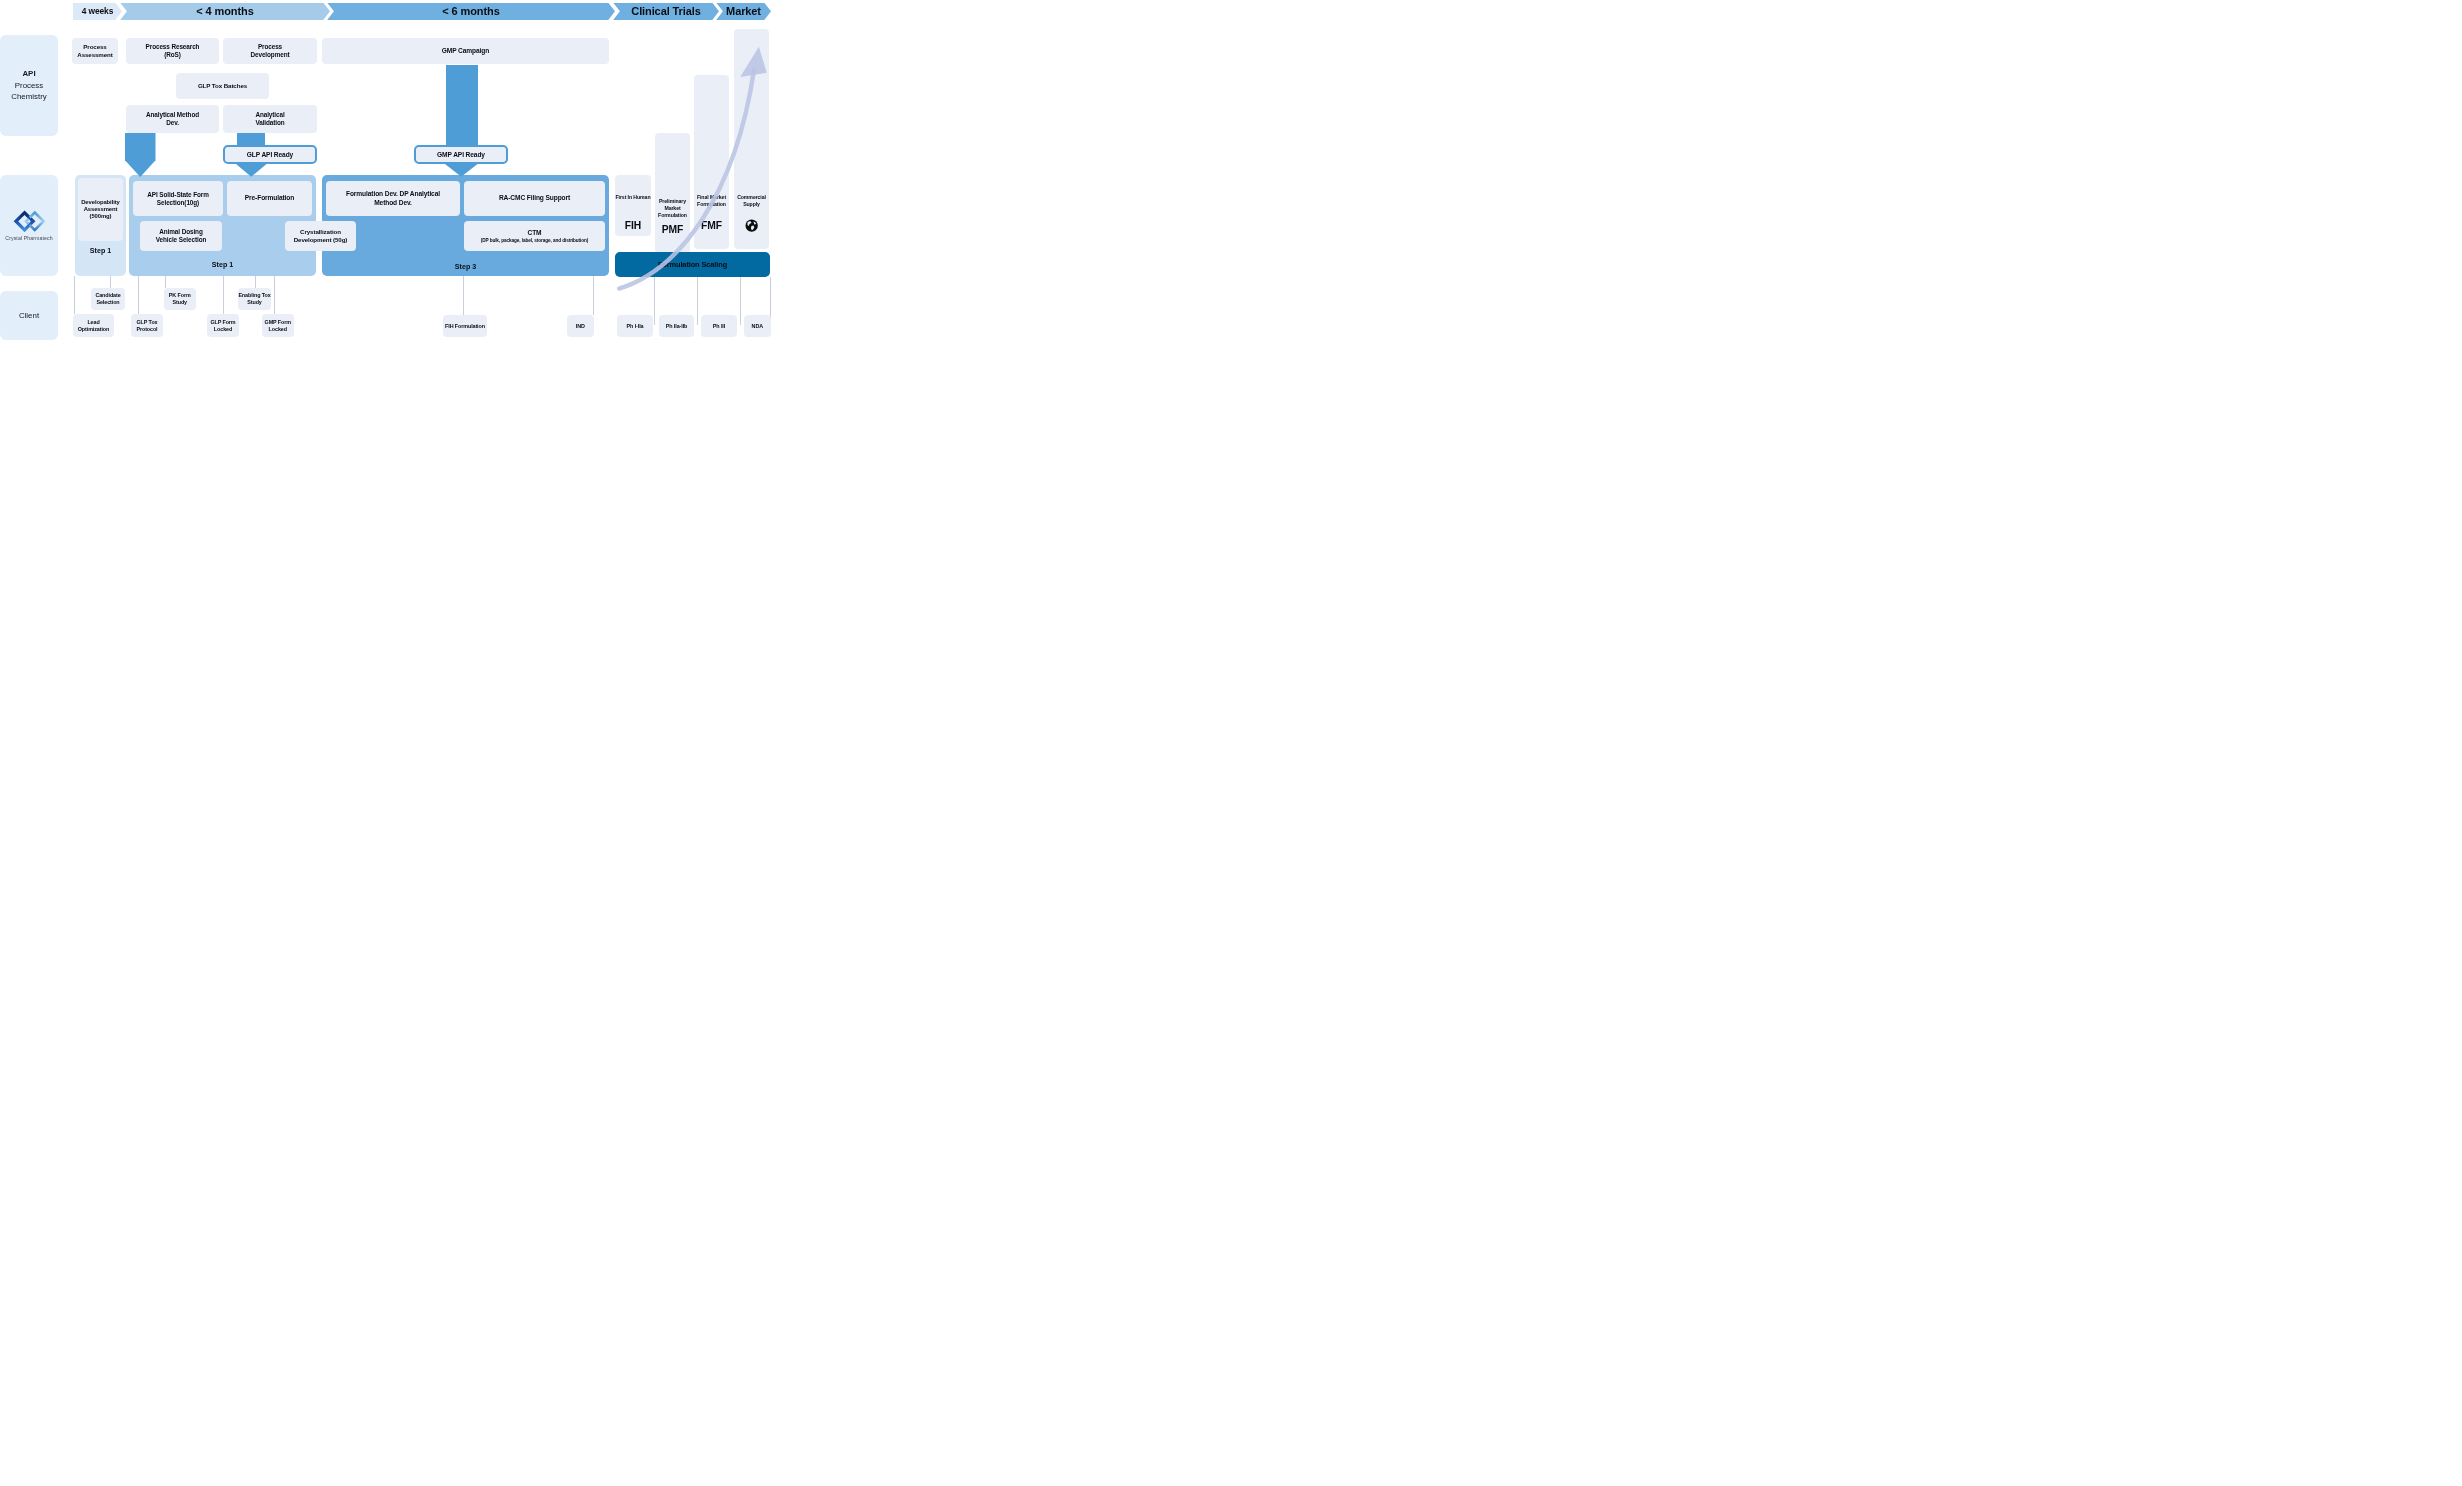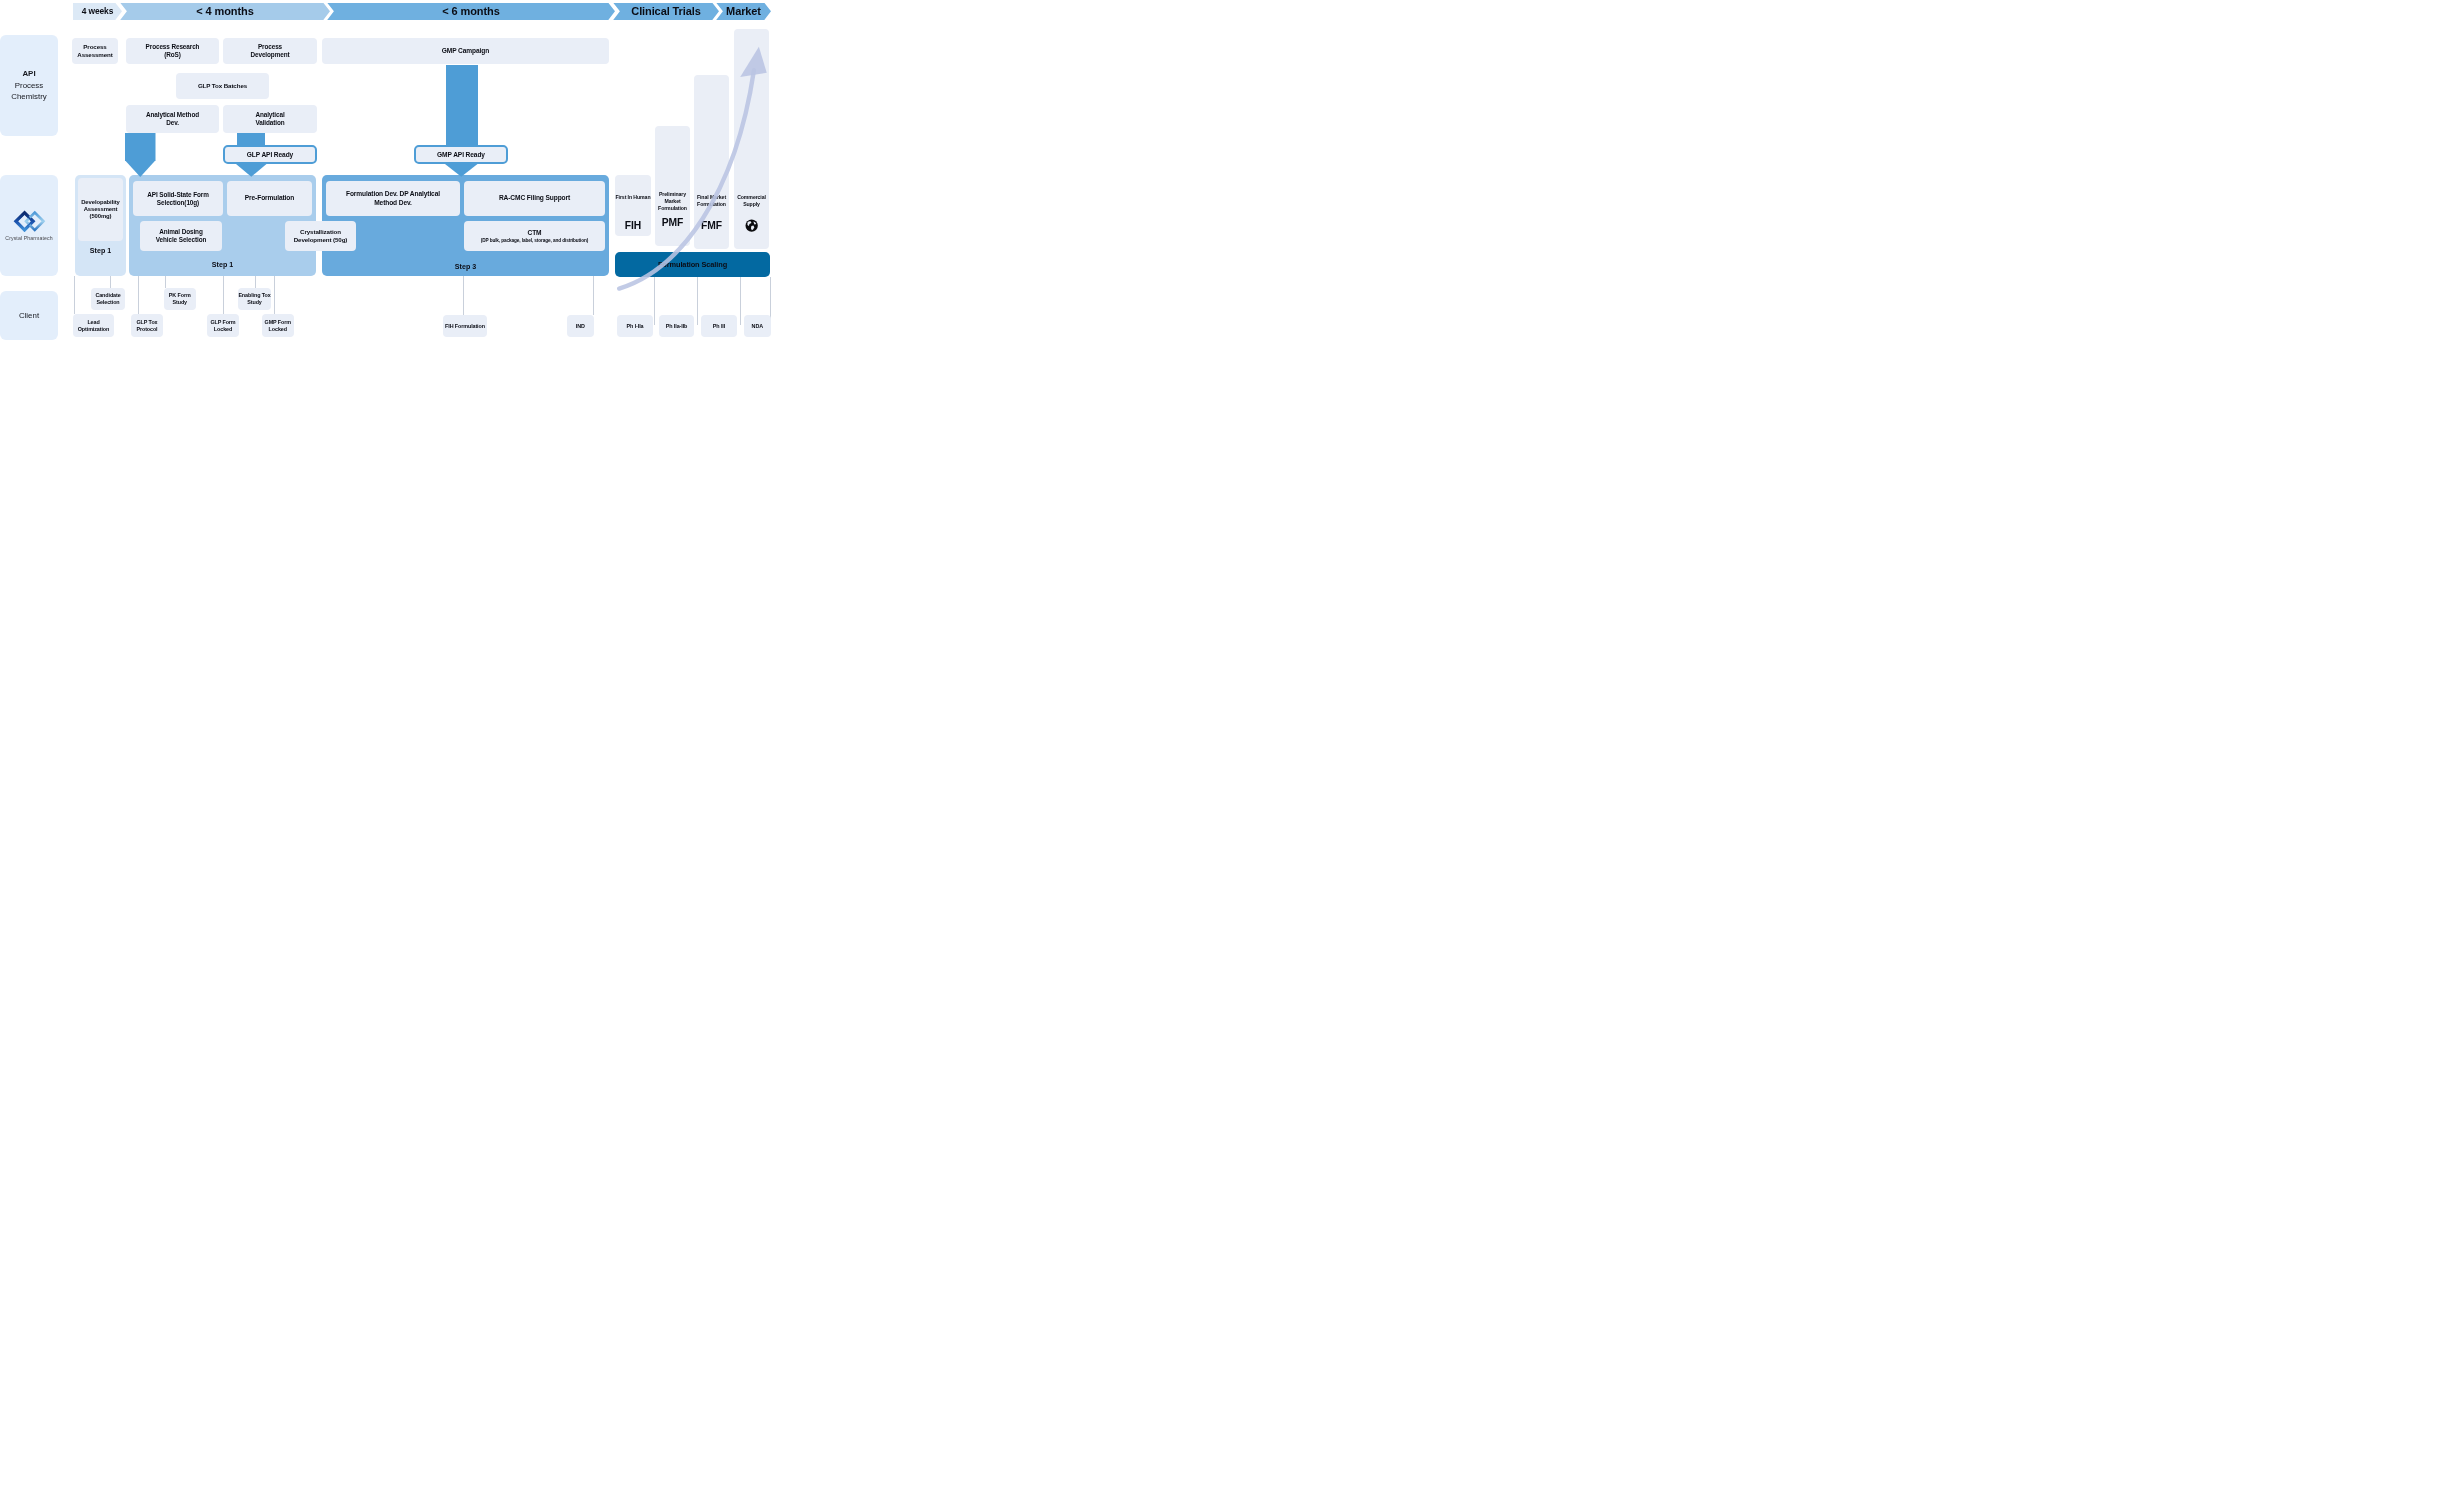--- a/index.html
+++ b/index.html
@@ -165,21 +165,21 @@
   </div>
   <div class="box z3" style="left:464px;top:221px;width:141px;height:30px;font-size:6.6px;padding:0 13.8px;box-sizing:border-box">
     <span>CTM</span>
     <span class="ctm-sub">(DP bulk, package, label, storage, and distribution)</span>
   </div>
 
   <div class="col z2" style="left:615px;top:175px;width:36px;height:61px">
     <div class="coltitle" style="top:18.7px">First In Human</div>
     <div class="colabbr" style="top:45px">FIH</div>
   </div>
-  <div class="col z2" style="left:655px;top:126px;width:35px;height:120px">
+  <div class="col z2" style="left:655px;top:133px;width:35px;height:120px">
     <div class="coltitle" style="top:65px">Preliminary Market Formulation</div>
     <div class="colabbr" style="top:91px">PMF</div>
   </div>
   <div class="col z2" style="left:694px;top:75px;width:35px;height:174px">
     <div class="coltitle" style="top:119px">Final Market Formulation</div>
     <div class="colabbr" style="top:145px">FMF</div>
   </div>
   <div class="col z2" style="left:734px;top:28.6px;width:35px;height:220px">
     <div class="coltitle" style="top:165px">Commercial Supply</div>
     <div class="abs" style="top:190px;left:0;right:0;text-align:center">

